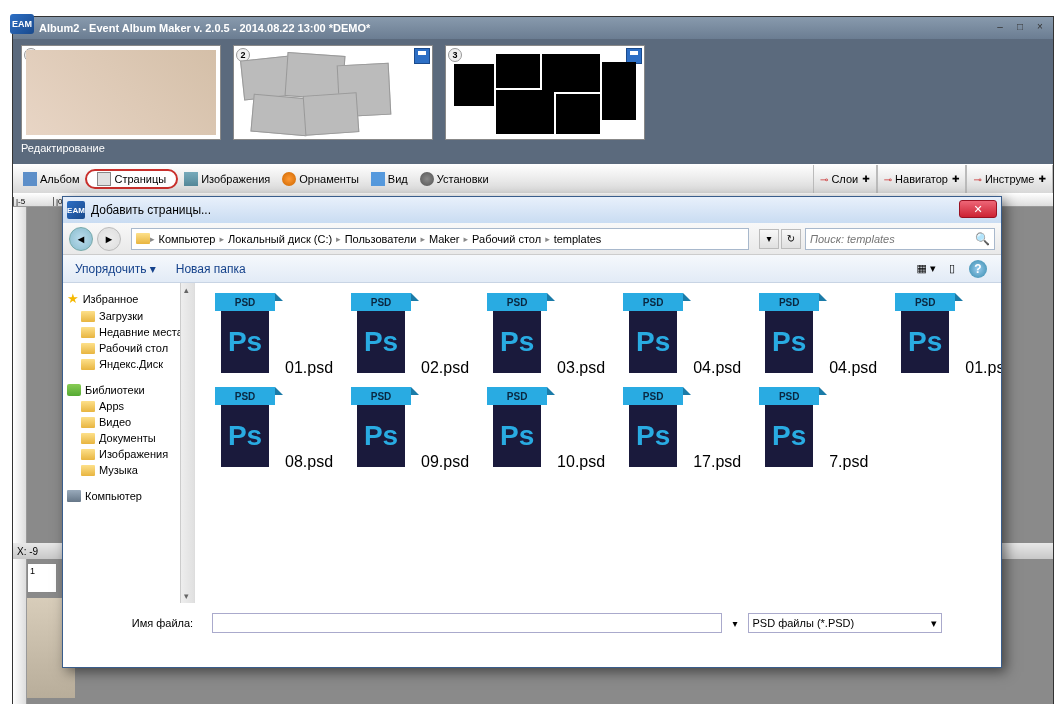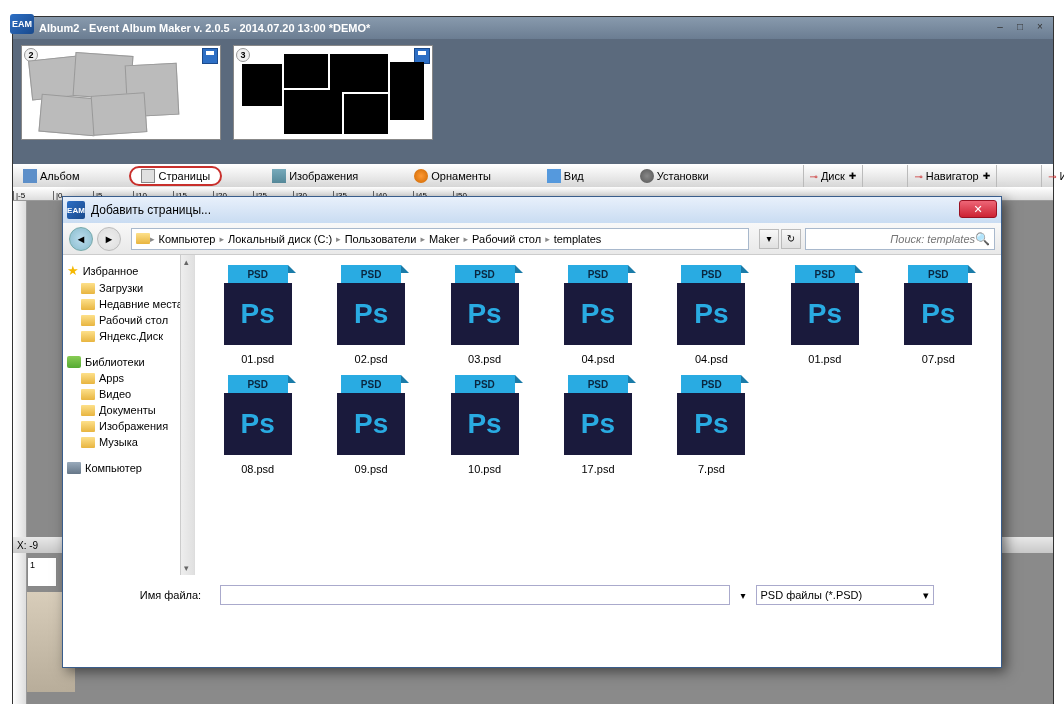--- a/index.html
+++ b/index.html
@@ -20,21 +20,21 @@
 .save-ico { position: absolute; top: 2px; right: 2px; width: 16px; height: 16px; background: #2d6fc5; border: 1px solid #1a4a8c; }
 .save-ico::after { content:''; display:block; width:8px;height:4px;background:#fff;margin:2px auto; }
 .thumb-label { color:#fff; font-size:11px; margin-top:2px; }
 .collage1 { position:absolute; inset:4px; background:linear-gradient(45deg,#e8d5c5,#d4bfa8); }
 .collage2 { position:absolute; inset:4px; }
 .collage2 div { position:absolute; background:#bbb; border:1px solid #999; }
 .collage3 { position:absolute; inset:4px; }
 .collage3 div { position:absolute; background:#000; }
 
 
-.toolbar { height: 23px; background: linear-gradient(#fefefe,#d8d8d8); border-top:1px solid #fff; display:flex; align-items:center; font-size:11px; padding-left:4px;gap:44px; }
+.toolbar { height: 29px; background: linear-gradient(#fefefe,#d8d8d8); border-top:1px solid #fff; display:flex; align-items:center; font-size:11px; padding-left:4px; }
 .tool-btn { display:flex; align-items:center; gap:3px; padding:0 6px; height:100%; cursor:pointer; }
 .tool-btn.active { background:#fff; border:2px solid #c9302c; border-radius:11px; padding:0 10px; height:20px; }
 .ico { width:14px; height:14px; display:inline-block; }
 .ico-album { background:#5d8fc9; }
 .ico-pages { background:#e0e0e0; border:1px solid #888; }
 .ico-images { background:linear-gradient(#7ab,#589); }
 .ico-ornaments { background:radial-gradient(#f93,#c60); border-radius:50%; }
 .ico-view { background:#5599dd; }
 .ico-settings { background:radial-gradient(#888,#555); border-radius:50%; }
 .panel-tab { display:flex;align-items:center; padding:0 6px; border-left:1px solid #bbb;border-right:1px solid #bbb; height:100%; }
@@ -58,21 +58,21 @@
 .dlg-close { position:absolute; right:4px; top:3px; width:38px; height:18px; background:linear-gradient(#e67,#c23); border:1px solid #912; border-radius:3px; color:#fff; display:flex;align-items:center;justify-content:center; cursor:pointer; font-size:11px; }
 .dlg-nav { height:32px; background:linear-gradient(#f8f8f8,#e9e9e9); border-bottom:1px solid #ccc; display:flex; align-items:center; padding:0 6px; gap:4px; }
 .nav-back,.nav-fwd { width:24px;height:24px; border-radius:50%; background:radial-gradient(#bde,#8bc); border:1px solid #7aa; cursor:pointer; display:flex;align-items:center;justify-content:center;font-size:11px; }
 .nav-fwd { background:radial-gradient(#eee,#ddd); border-color:#bbb; }
 .addr-bar { flex:1; height:22px; background:#fff; border:1px solid #a8b8cc; display:flex; align-items:center; font-size:11px; padding:0 4px; margin:0 6px; }
 .crumb { padding:0 4px; cursor:pointer; }
 .crumb-sep { color:#888; font-size:9px; }
 .addr-tools { display:flex; gap:2px; }
 .addr-tools button { width:20px;height:20px;background:linear-gradient(#f8f8f8,#e0e0e0);border:1px solid #bbb;cursor:pointer;font-size:10px; }
 .search-box { width:190px;height:22px;background:#fff;border:1px solid #a8b8cc;display:flex;align-items:center;padding:0 4px; }
-.search-box input { border:0;outline:0;flex:1;font-size:11px;color:#888;font-style:italic;text-align:right; }
+.search-box input { border:0;outline:0;flex:1;font-size:11px;color:#888;font-style:italic; }
 .search-box .mag { color:#4a7bc5;font-size:12px; }
 .dlg-toolbar { height:28px;background:linear-gradient(#f5f8fc,#e2ebf6);border-bottom:1px solid #c8d4e4;display:flex;align-items:center;padding:0 12px;font-size:12px; }
 .dlg-tool-link { color:#15428b; cursor:pointer; margin-right:20px; }
 .dlg-toolbar .spacer { flex:1; }
 .dlg-tool-ico { width:22px;height:20px;display:inline-flex;align-items:center;justify-content:center;cursor:pointer;margin-left:4px;font-size:11px; }
 .help-ico { width:18px;height:18px;border-radius:50%;background:radial-gradient(#9ce,#38a);color:#fff;font-weight:bold;font-size:12px;display:flex;align-items:center;justify-content:center; }
 
 .dlg-body { display:flex; height:320px; }
 .tree { width:132px; border-right:1px solid #ddd; background:#fff; font-size:11px; padding:6px 0; overflow:hidden; position:relative; }
 .tree-scroll { position:absolute; right:0; top:0; width:14px; bottom:0; background:linear-gradient(90deg,#eee,#e0e0e0); border-left:1px solid #ccc; }
@@ -81,52 +81,59 @@
 .tree-group { margin-bottom:10px; }
 .tree-hdr { display:flex;align-items:center;gap:4px;padding:2px 4px; }
 .tree-item { display:flex;align-items:center;gap:4px;padding:2px 4px 2px 18px;cursor:pointer; white-space:nowrap; }
 .star { color:#f5b800;font-size:13px; }
 .folder-ico { background:linear-gradient(#fde08a,#e8b540);width:14px;height:11px;display:inline-block;border-radius:1px; }
 .lib-ico { background:linear-gradient(#8c5,#5a3);width:14px;height:12px;border-radius:2px; }
 .comp-ico { background:linear-gradient(#9ab,#678);width:14px;height:12px;border-radius:1px; }
 
 .files { flex:1; padding:8px; overflow:auto; }
 .file-grid { display:grid; grid-template-columns:repeat(7,1fr); gap:6px 4px; }
-.file-item { display:flex; flex-direction:column; align-items:center; cursor:pointer; padding:2px; }
+.file-item { display:flex; flex-direction:row; align-items:flex-end; cursor:pointer; padding:2px; }
 .psd-icon { width:80px; height:84px; position:relative; }
 .psd-top { width:60px; height:18px; background:#29abe2; margin:0 auto; display:flex;align-items:center;justify-content:center;color:#0a2740;font-size:10px;font-weight:bold; position:relative; }
 .psd-top::after { content:''; position:absolute; right:-8px; top:0; border-style:solid; border-width:0 8px 8px 0; border-color:transparent transparent #1a7ba8 transparent; }
-.psd-body { width:68px;height:62px;background:#1a1a3c;margin:0 auto;display:flex;align-items:center;justify-content:center;color:#29abe2;font-size:28px;font-weight:bold;font-family:Arial; }
-.file-label { font-size:11px; margin-top:4px; }
+.psd-body { width:48px;height:62px;background:#1a1a3c;margin:0 auto;display:flex;align-items:center;justify-content:center;color:#29abe2;font-size:28px;font-weight:bold;font-family:Arial; }
+.file-label { font-size:16px; margin-top:4px; }
 
 .dlg-footer { padding:10px 16px; }
 .fname-row { display:flex;align-items:center;gap:10px;font-size:11px;margin-bottom:10px; justify-content:center; }
 .fname-row .lbl { width:80px; text-align:center; }
 .fname-row input,.combo { height:20px;border:1px solid #aac;background:#fff;font-size:11px;padding:0 4px; }
 .fname-row .fname-input { width:510px; }
-.combo { width:178px; display:flex;align-items:center;justify-content:space-between; cursor:pointer; }
+.combo { width:194px; display:flex;align-items:center;justify-content:space-between; cursor:pointer; }
 .dlg-actions { display:flex;justify-content:flex-end;gap:10px;padding-right:4px; }
 .dlg-btn { min-width:78px;height:22px;background:linear-gradient(#fdfdfd,#e4e4e4);border:1px solid #8a9bb2;border-radius:3px;font-size:11px;cursor:pointer; }
 .dlg-btn.primary { border:1px solid #3d7bd9; box-shadow:0 0 0 1px #a7cdf5 inset; }
 </style>
 </head>
 <body>
 
 <div class="main-window">
   <div class="app-icon">EAM</div>
   <div class="title-bar">
-    <span>Album2 - Event Album Maker v. 2.0.5 - 2014.07.20 13:00 *DEMO*</span>
+    <span>Album2 - Event Album Maker v. 2.0.5 - 2014.08.22 13:00 *DEMO*</span>
   </div>
   <div class="win-controls">
     <button class="win-btn">–</button>
     <button class="win-btn">□</button>
     <button class="win-btn">×</button>
   </div>
 
   <div class="thumb-row">
+    <div class="thumb">
+      <div class="thumb-card">
+        <div class="thumb-num">1</div>
+        <div class="collage1"></div>
+      </div>
+      <div class="thumb-label">Редактирование</div>
+    </div>
     <div class="thumb">
       <div class="thumb-card">
         <div class="thumb-num">2</div>
         <div class="save-ico"></div>
         <div class="collage2">
           <div style="left:4px;top:8px;width:50px;height:40px;transform:rotate(-6deg)"></div>
           <div style="left:48px;top:4px;width:58px;height:44px;transform:rotate(4deg)"></div>
           <div style="left:100px;top:14px;width:52px;height:52px;transform:rotate(-3deg)"></div>
           <div style="left:14px;top:46px;width:56px;height:38px;transform:rotate(5deg)"></div>
           <div style="left:66px;top:44px;width:54px;height:40px;transform:rotate(-4deg)"></div>
@@ -170,21 +177,21 @@
         <span class="ico ico-view"></span>
         <span>Вид</span>
       </div>
     <div class="tool-btn">
         <span class="ico ico-settings"></span>
         <span>Установки</span>
       </div>
     <div class="spacer"></div>
     <div class="panel-tab">
         <span class="pin-ico">⊸</span>
-        <span>Диск</span>
+        <span>Слои</span>
         <span class="plus-ico">✚</span>
       </div>
     <div class="panel-tab">
         <span class="pin-ico">⊸</span>
         <span>Навигатор</span>
         <span class="plus-ico">✚</span>
       </div>
     <div class="panel-tab">
         <span class="pin-ico">⊸</span>
         <span>Инструме</span>
@@ -244,20 +251,30 @@
     </div>
     <div class="addr-tools">
       <button>▾</button>
       <button>↻</button>
     </div>
     <div class="search-box">
       <input placeholder="Поиск: templates" style="">
       <span class="mag">🔍</span>
     </div>
   </div>
+  <div class="dlg-toolbar">
+    <span class="dlg-tool-link"><span>Упорядочить</span> ▾</span>
+    <span class="dlg-tool-link">Новая папка</span>
+    <div class="spacer"></div>
+    <span class="dlg-tool-ico">▦ ▾</span>
+    <span class="dlg-tool-ico">▯</span>
+    <span class="dlg-tool-ico">
+        <span class="help-ico">?</span>
+      </span>
+  </div>
   <div class="dlg-body">
     <div class="tree">
       <div class="tree-group">
         <div class="tree-hdr">
             <span class="star">★</span>
             <span>Избранное</span>
           </div>
         <div class="tree-item">
             <span class="folder-ico"></span>
             <span>Загрузки</span>

